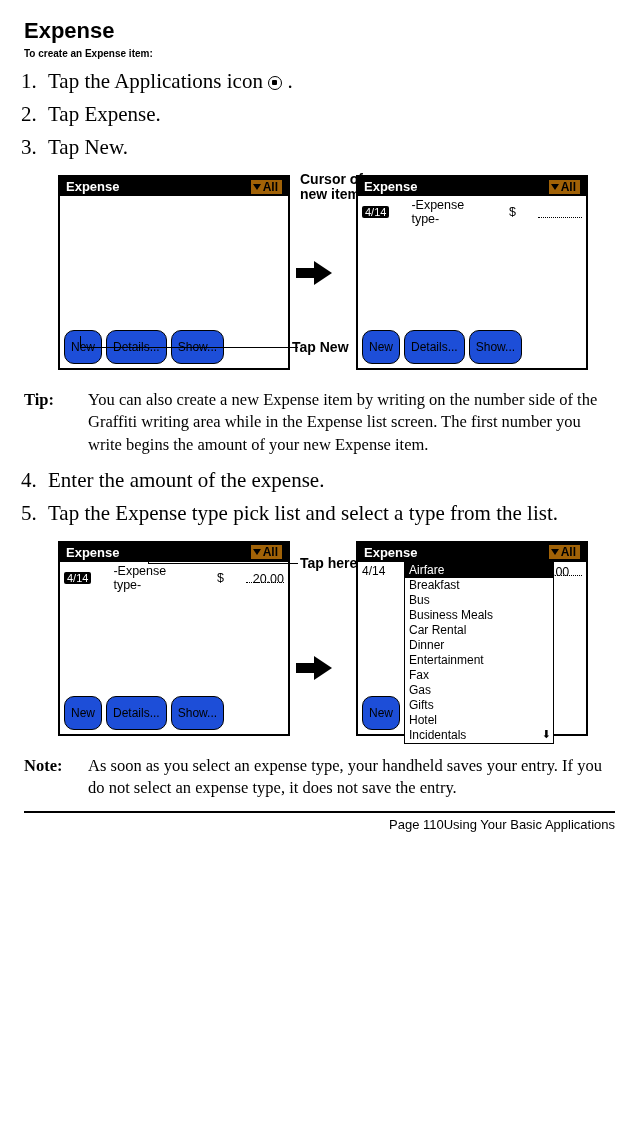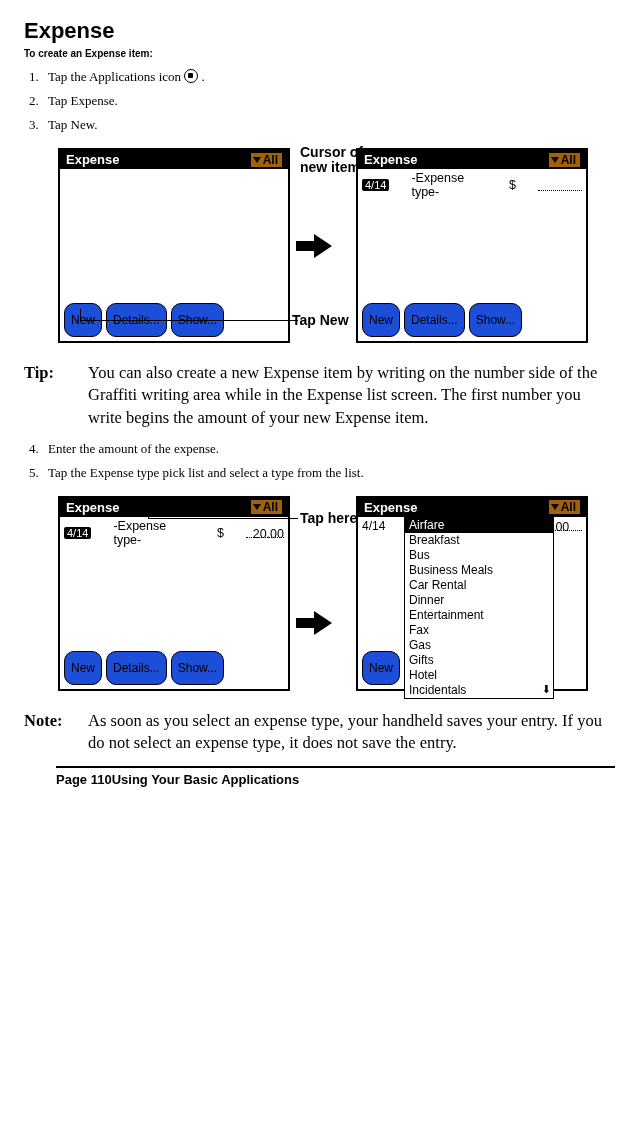--- a/index.html
+++ b/index.html
@@ -27,21 +27,21 @@
   }
   .subhead {
     font-family: Arial, Helvetica, sans-serif;
     font-weight: 900;
     font-size: 10px;
     margin: 0 0 10px 0;
   }
   .steps {
     margin: 0 0 10px 0;
     padding: 0 0 0 18px;
-    font-size: 13px;
+    font-size: 21px;
     font-family: Liberation Serif, serif;
   }
   .steps li {
     margin-bottom: 8px;
     padding-left: 6px;
   }
   .app-icon {
     display: inline-block;
     width: 14px; height: 14px;
     border: 1.5px solid #000;
@@ -185,25 +185,24 @@
     line-height: 1.35;
     margin: 0 0 12px 0;
   }
   .tipnote .label { font-weight: bold; flex: 0 0 56px; }
   .tipnote .body { flex: 1; }
   .footer {
     border-top: 2px solid #000;
     margin-top: 10px;
     padding-top: 4px;
     display: flex;
-    justify-content: flex-start;
-    font-family: Arial, Helvetica, sans-serif;
-    font-weight: 700;
+    justify-content: flex-end;
+    font-family: Arial, Helvetica, sans-serif;
+    font-weight: 400;
     font-size: 13px;
-    margin-left: 32px;
   }
   .tri-down {
     display:inline-block;
     width:0;height:0;
     border-left:4px solid transparent;
     border-right:4px solid transparent;
     border-top:6px solid #000;
     vertical-align: 1px;
   }
   .scroll-down {

